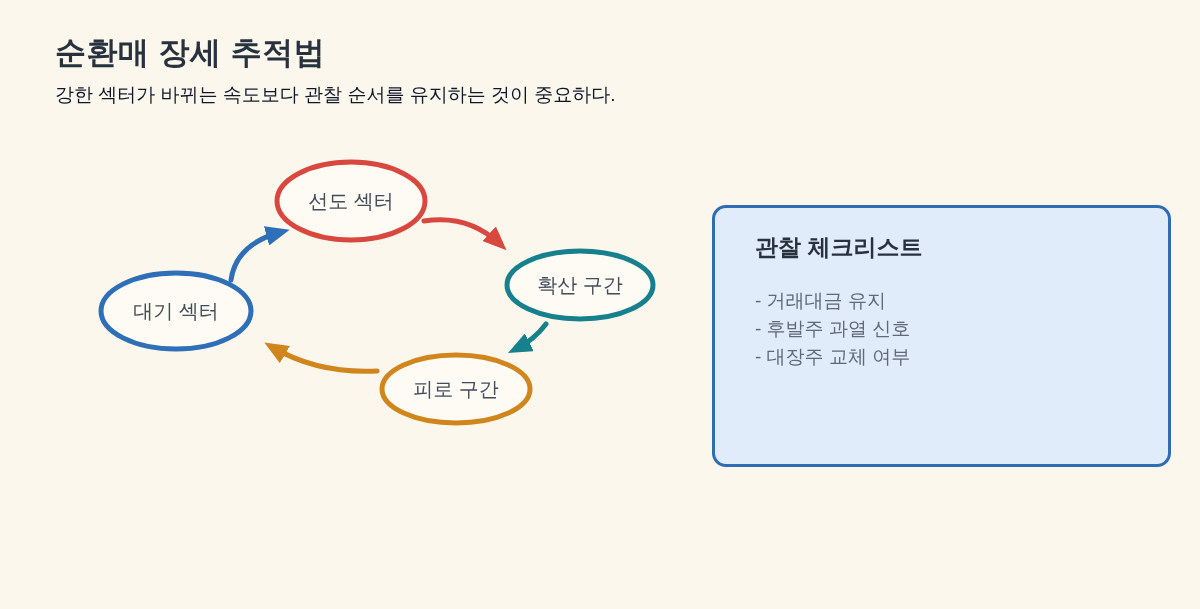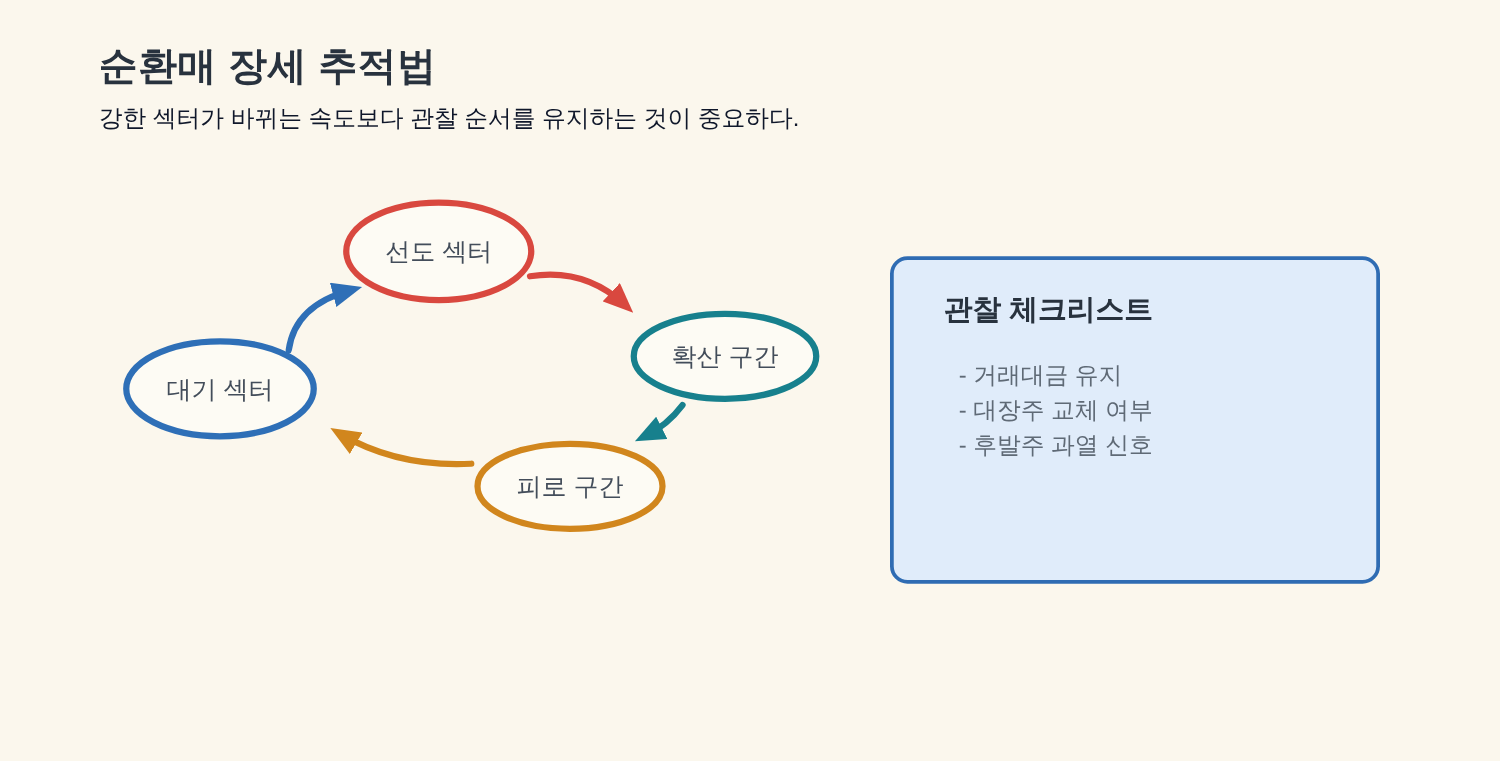--- a/index.html
+++ b/index.html
@@ -11,21 +11,20 @@
     height: 609px;
     background: #fbf7ed;
     font-family: "Liberation Sans", "DejaVu Sans", sans-serif;
     position: relative;
     overflow: hidden;
   }
   .header {
     position: absolute;
     left: 55px;
     top: 32px;
-    margin-left: 24px;
   }
   .page-title {
     font-size: 31px;
     font-weight: 800;
     color: #28323e;
     letter-spacing: 0.5px;
     margin: 0 0 8px 0;
   }
   .page-subtitle {
     font-size: 19px;
@@ -42,37 +41,37 @@
   }
   .node-label {
     font-family: "Liberation Sans", "DejaVu Sans", sans-serif;
     font-size: 20px;
     fill: #434d5a;
   }
   .checklist-panel {
     position: absolute;
     left: 712px;
     top: 205px;
-    width: 392px;
+    width: 459px;
     height: 262px;
     box-sizing: border-box;
     background: #e0ecfa;
     border: 3px solid #2f6cb3;
     border-radius: 14px;
     padding: 24px 0 0 40px;
   }
   .checklist-title {
     font-size: 23px;
     font-weight: 800;
     color: #28323e;
     margin: 0 0 24px 0;
   }
   .checklist-items {
     list-style: none;
-    margin: 12px;
+    margin: 0;
     padding: 0;
   }
   .checklist-item {
     font-size: 19px;
     color: #5f6a76;
     line-height: 28px;
   }
 </style>
 </head>
 <body>
@@ -113,16 +112,16 @@
   <text x="456" y="396" text-anchor="middle" class="node-label">피로 구간</text>
 
   <ellipse cx="176" cy="311" rx="75" ry="38" fill="#fdfbf4" stroke="#2e6fb7" stroke-width="5"></ellipse>
   <text x="176" y="318" text-anchor="middle" class="node-label">대기 섹터</text>
 </svg>
 
 <div class="checklist-panel">
   <h2 class="checklist-title">관찰 체크리스트</h2>
   <ul class="checklist-items">
     <li class="checklist-item">- 거래대금 유지</li>
+    <li class="checklist-item">- 후발주 과열 신호</li>
     <li class="checklist-item">- 대장주 교체 여부</li>
-    <li class="checklist-item">- 후발주 과열 신호</li>
   </ul>
 </div>
 
 </body></html>

